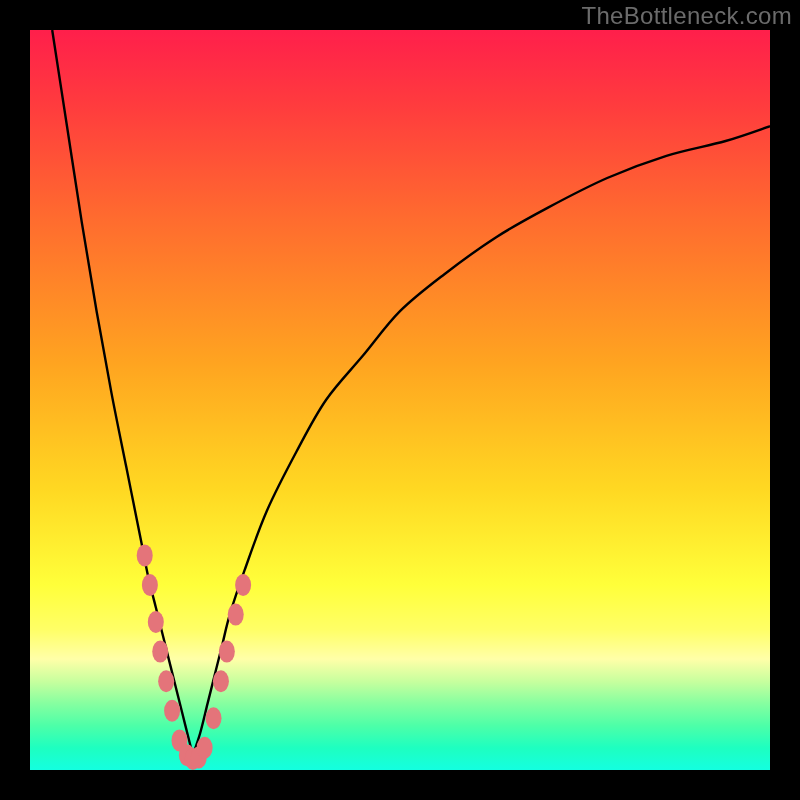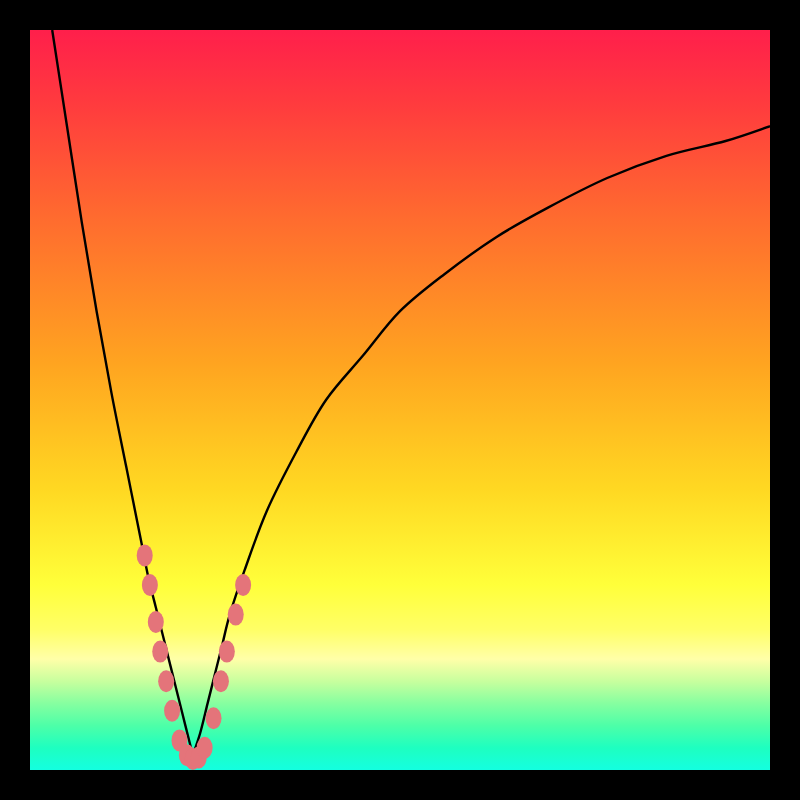--- a/index.html
+++ b/index.html
@@ -60,20 +60,21 @@
   svg.curve {
     position: absolute;
     inset: 0;
   }
 </style>
 </head>
 <body>
 
 <div class="frame">
 
+  <div class="watermark">TheBottleneck.com</div>
 
   <div class="plot">
     <div class="gradient"></div>
     <svg class="curve" viewBox="0 0 740 740" preserveAspectRatio="none">
       <path id="left-branch" fill="none" stroke="#000" stroke-width="2.4" d="M 22.2 0 C 24.666666666666664 16.033333333333342, 32.06666666666666 64.13333333333338, 37 96.20000000000005 C 41.93333333333334 128.2666666666667, 46.866666666666674 161.56666666666666, 51.800000000000004 192.39999999999998 C 56.733333333333334 223.2333333333333, 61.66666666666666 252.83333333333331, 66.6 281.2 C 71.53333333333333 309.56666666666666, 76.46666666666667 336.69999999999993, 81.4 362.59999999999997 C 86.33333333333334 388.5, 92.5 418.1, 96.2 436.6 C 99.9 455.1, 101.13333333333334 461.2666666666667, 103.60000000000001 473.6 C 106.06666666666668 485.93333333333334, 108.53333333333333 498.2666666666667, 111 510.6 C 113.46666666666667 522.9333333333334, 115.93333333333334 536.5, 118.4 547.6 C 120.86666666666667 558.7, 123.33333333333334 567.3333333333334, 125.80000000000001 577.2 C 128.26666666666668 587.0666666666667, 130.73333333333332 596.9333333333333, 133.2 606.8 C 135.66666666666666 616.6666666666666, 138.13333333333333 626.5333333333333, 140.6 636.4 C 143.06666666666666 646.2666666666667, 145.53333333333333 656.1333333333333, 148 666 C 150.46666666666667 675.8666666666667, 152.93333333333334 685.7333333333333, 155.4 695.6 C 157.86666666666667 705.4666666666667, 161.56666666666666 720.2666666666667, 162.8 725.2"></path>
       <path id="right-branch" fill="none" stroke="#000" stroke-width="2.4" d="M 162.8 725.2 C 164.03333333333336 721.5, 167.73333333333335 711.6333333333333, 170.20000000000002 703 C 172.66666666666669 694.3666666666667, 175.13333333333333 683.2666666666667, 177.6 673.4 C 180.06666666666666 663.5333333333333, 182.53333333333333 653.6666666666666, 185 643.8 C 187.46666666666667 633.9333333333333, 189.93333333333334 624.0666666666667, 192.4 614.2 C 194.86666666666667 604.3333333333334, 196.10000000000002 596.9333333333334, 199.8 584.6 C 203.5 572.2666666666667, 208.43333333333334 557.4666666666667, 214.6 540.2 C 220.76666666666665 522.9333333333334, 228.16666666666669 500.73333333333335, 236.8 481 C 245.43333333333334 461.26666666666665, 256.5333333333333 440.3, 266.4 421.8 C 276.26666666666665 403.3, 284.9 386.03333333333336, 296 370 C 307.1 353.96666666666664, 320.6666666666667 340.4, 333 325.59999999999997 C 345.3333333333333 310.79999999999995, 356.43333333333334 294.76666666666665, 370 281.2 C 383.56666666666666 267.6333333333333, 398.3666666666667 256.5333333333333, 414.40000000000003 244.2 C 430.4333333333334 231.86666666666667, 448.93333333333334 218.30000000000004, 466.2 207.20000000000005 C 483.46666666666664 196.10000000000005, 499.5 187.4666666666667, 518 177.60000000000002 C 536.5 167.73333333333335, 557.4666666666667 156.63333333333333, 577.2 148 C 596.9333333333334 139.36666666666667, 616.6666666666666 131.96666666666673, 636.4 125.80000000000007 C 656.1333333333333 119.6333333333334, 678.3333333333333 115.93333333333334, 695.5999999999999 111 C 712.8666666666666 106.06666666666666, 732.6 98.6666666666667, 740 96.20000000000005"></path>
       <g id="markers">
           <ellipse cx="114.7" cy="525.4" rx="8" ry="11" fill="#e4747a" stroke="#c9565e" stroke-width="0"></ellipse>
           <ellipse cx="119.88000000000001" cy="555" rx="8" ry="11" fill="#e4747a" stroke="#c9565e" stroke-width="0"></ellipse>
           <ellipse cx="125.80000000000001" cy="592" rx="8" ry="11" fill="#e4747a" stroke="#c9565e" stroke-width="0"></ellipse>

